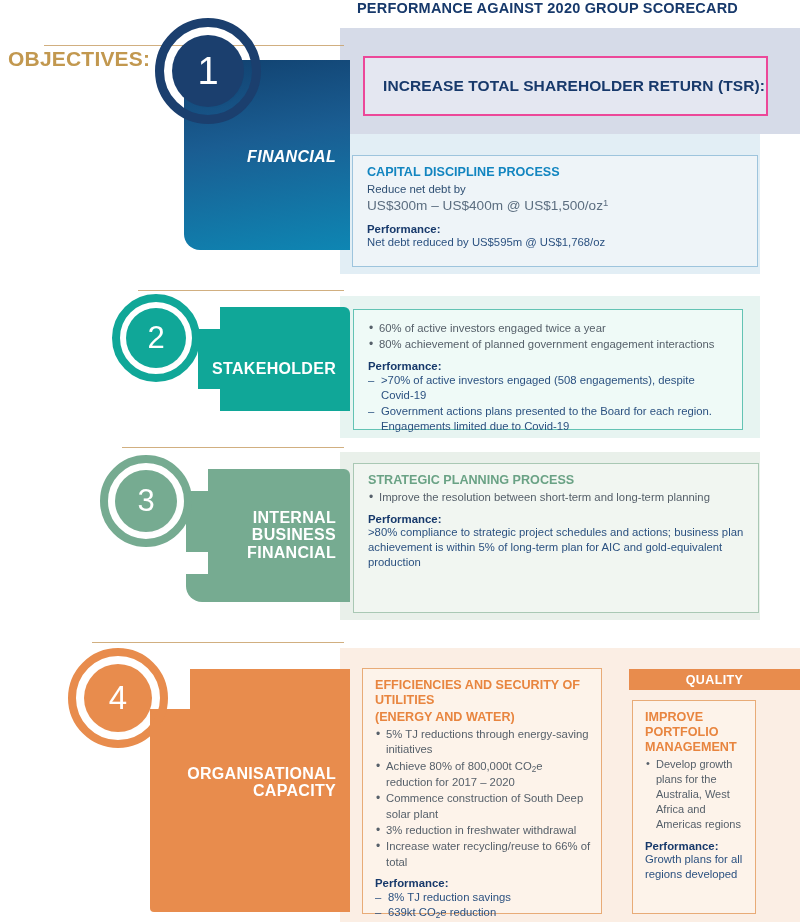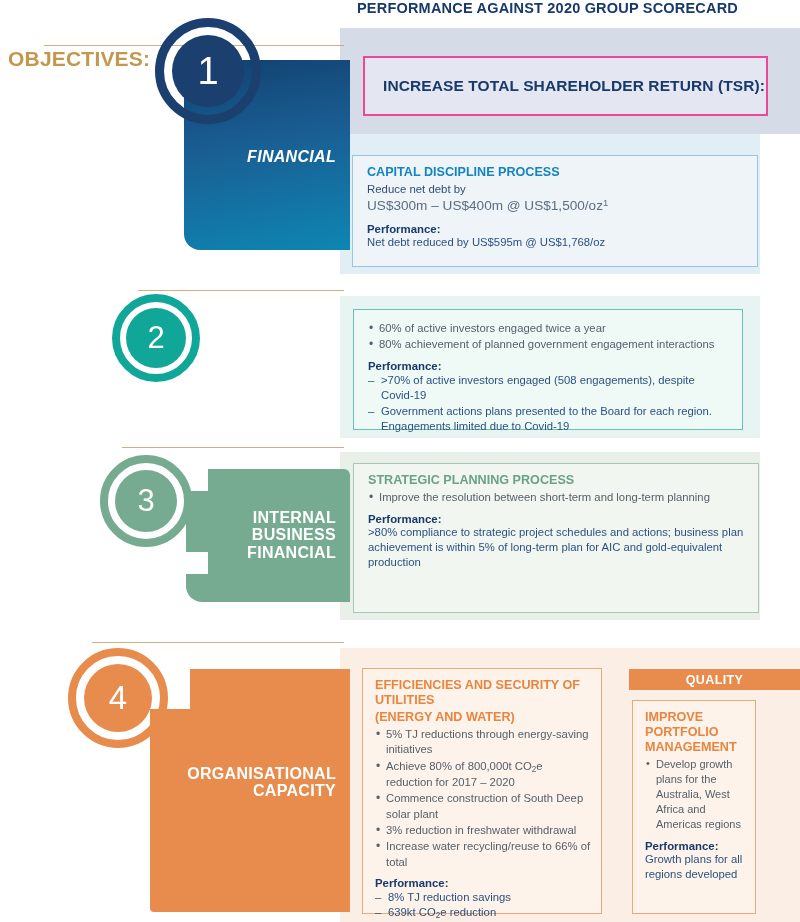--- a/index.html
+++ b/index.html
@@ -202,20 +202,23 @@
   <div class="card" id="card-fin">
     <div class="c-title t-blue">CAPITAL DISCIPLINE PROCESS</div>
     <div class="c-sub">Reduce net debt by</div>
     <div class="c-big"><span id="fin-target">US$300m – US$400m @ US$1,500/oz</span><sup id="fin-sup">1</sup></div>
     <div class="c-perf-label">Performance:</div>
     <div class="c-body" id="fin-perf">
         <span class="ln">Net debt reduced by US$595m @ US$1,768/oz</span>
       </div>
   </div>
 
+  <div class="tab" id="tab-stake">
+    <span class="tab-label">STAKEHOLDER</span>
+  </div>
   <div class="notch" style="left:198px;top:307px;width:22px;height:22px;"></div>
   <div class="notch" style="left:198px;top:389px;width:22px;height:22px;"></div>
 
   <div class="badge" id="badge-2">
     <div class="shade" style="left:12px;top:13px;width:70px;height:70px;"></div>
     <div class="ring"></div>
     <div class="disc">2</div>
   </div>
 
   <div class="card" id="card-stake">

